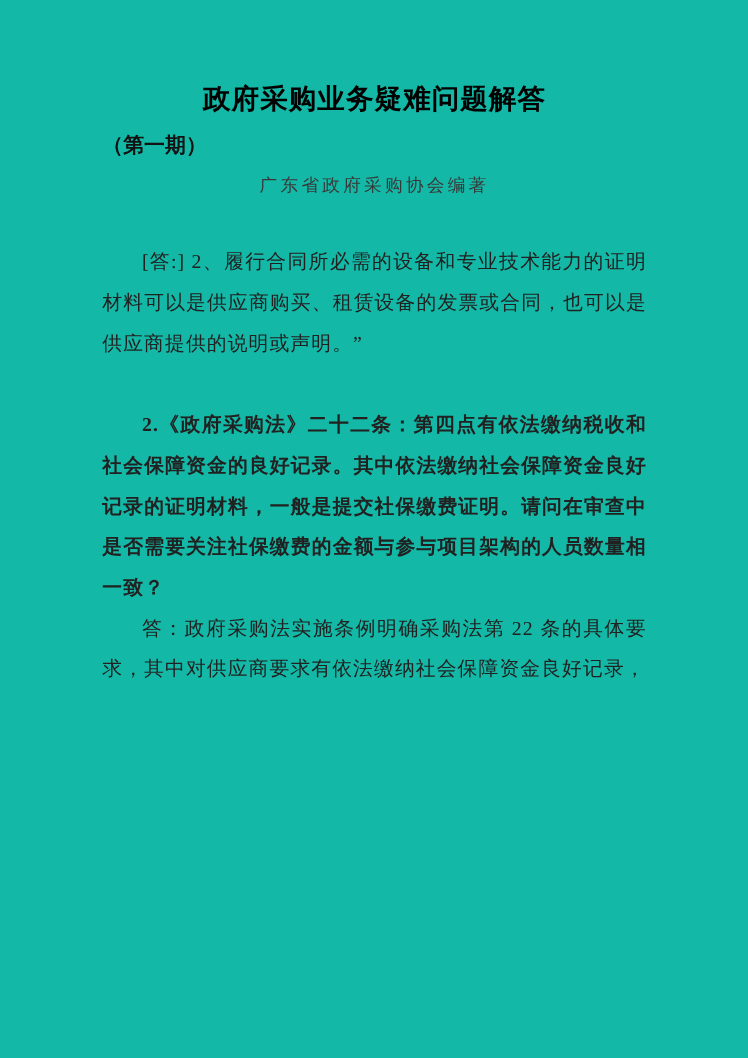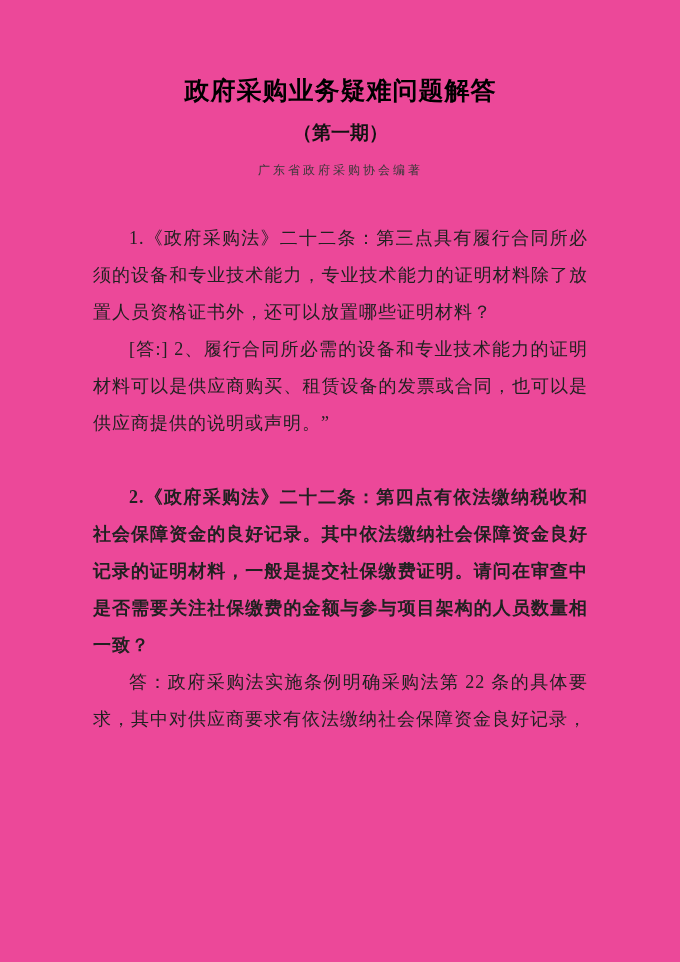--- a/index.html
+++ b/index.html
@@ -10,43 +10,42 @@
   body {
     width: 680px;
     height: 962px;
     overflow: hidden;
     font-family: "Liberation Serif", "DejaVu Serif", serif;
   }
   .page {
     box-sizing: border-box;
     width: 680px;
     height: 962px;
-    background: #ec4899;
+    background: #14b8a6;
     padding: 74px 92px 0 93px;
   }
   .doc-title {
     margin: 0;
     font-size: 25px;
     line-height: 34px;
     font-weight: 700;
     letter-spacing: 1px;
     text-align: center;
     color: #000000;
   }
   .doc-subtitle {
     margin: 12px 0 0 0;
     font-size: 19px;
     line-height: 26px;
     font-weight: 700;
-    text-align: center;
     color: #121212;
   }
   .doc-author {
     margin: 12px 0 0 0;
-    font-size: 12px;
+    font-size: 16px;
     line-height: 24px;
     font-weight: 400;
     letter-spacing: 3px;
     text-align: center;
     color: #383838;
   }
   .doc-body {
     margin-top: 38px;
   }
   .doc-body p {
@@ -69,19 +68,18 @@
 
 <div class="page">
 
   <header>
     <h1 class="doc-title">政府采购业务疑难问题解答</h1>
     <div class="doc-subtitle">（第一期）</div>
     <div class="doc-author">广东省政府采购协会编著</div>
   </header>
 
   <main class="doc-body">
-    <p>1.《政府采购法》二十二条：第三点具有履行合同所必须的设备和专业技术能力，专业技术能力的证明材料除了放置人员资格证书外，还可以放置哪些证明材料？</p>
     <p>[答:] 2、履行合同所必需的设备和专业技术能力的证明材料可以是供应商购买、租赁设备的发票或合同，也可以是供应商提供的说明或声明。”</p>
     <p class="section-gap">2.《政府采购法》二十二条：第四点有依法缴纳税收和社会保障资金的良好记录。其中依法缴纳社会保障资金良好记录的证明材料，一般是提交社保缴费证明。请问在审查中是否需要关注社保缴费的金额与参与项目架构的人员数量相一致？</p>
     <p>答：政府采购法实施条例明确采购法第 22 条的具体要求，其中对供应商要求有依法缴纳社会保障资金良好记录，</p>
   </main>
 
 </div>
 
 </body></html>

